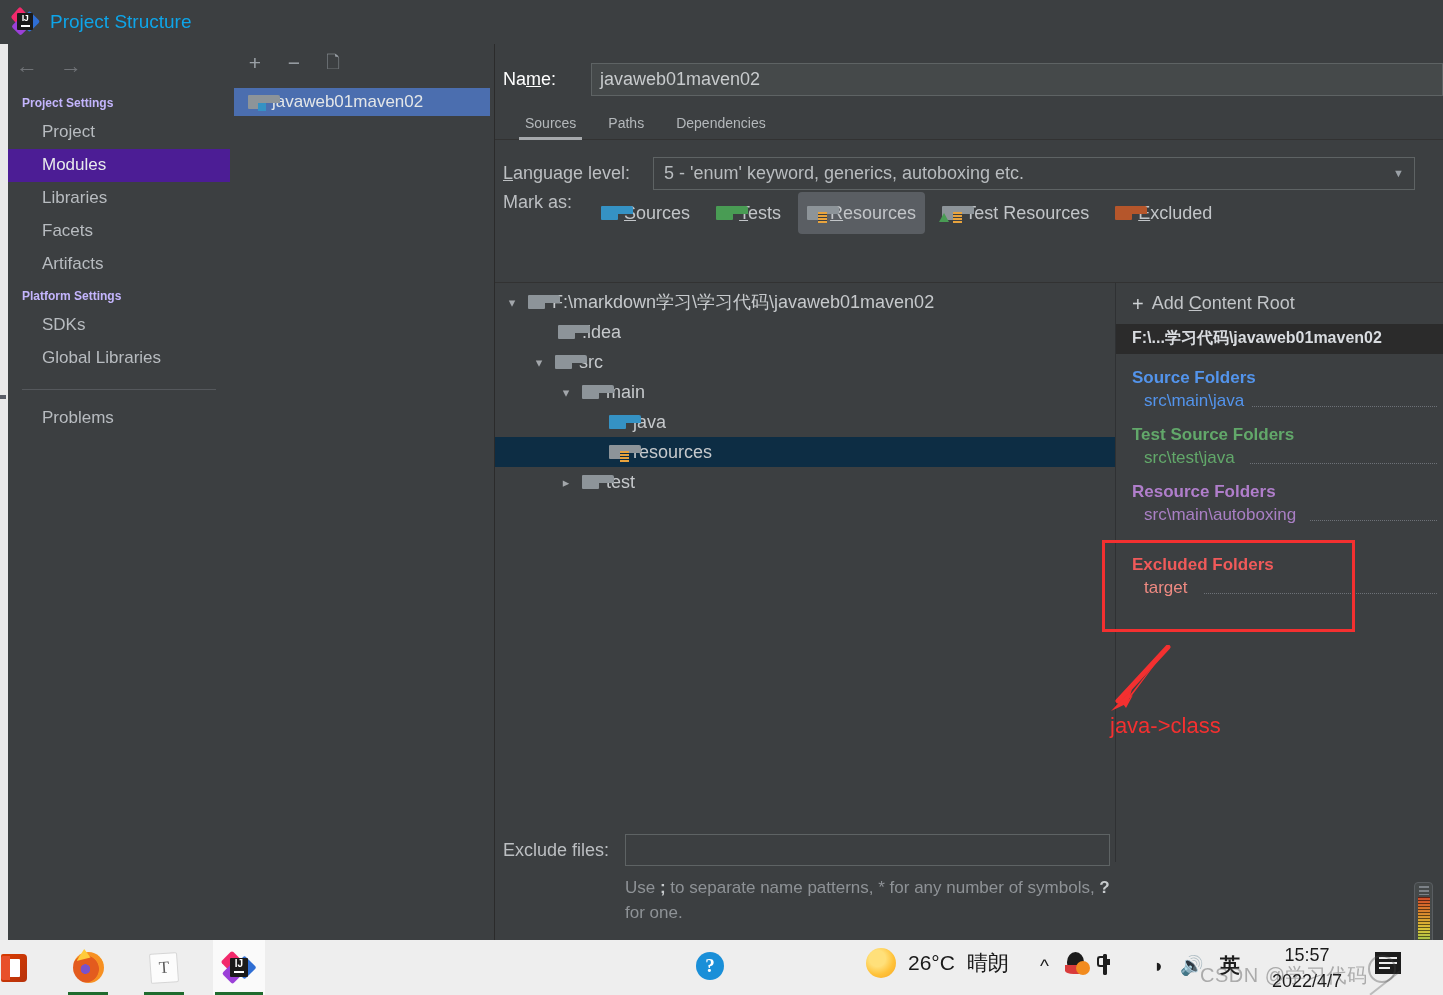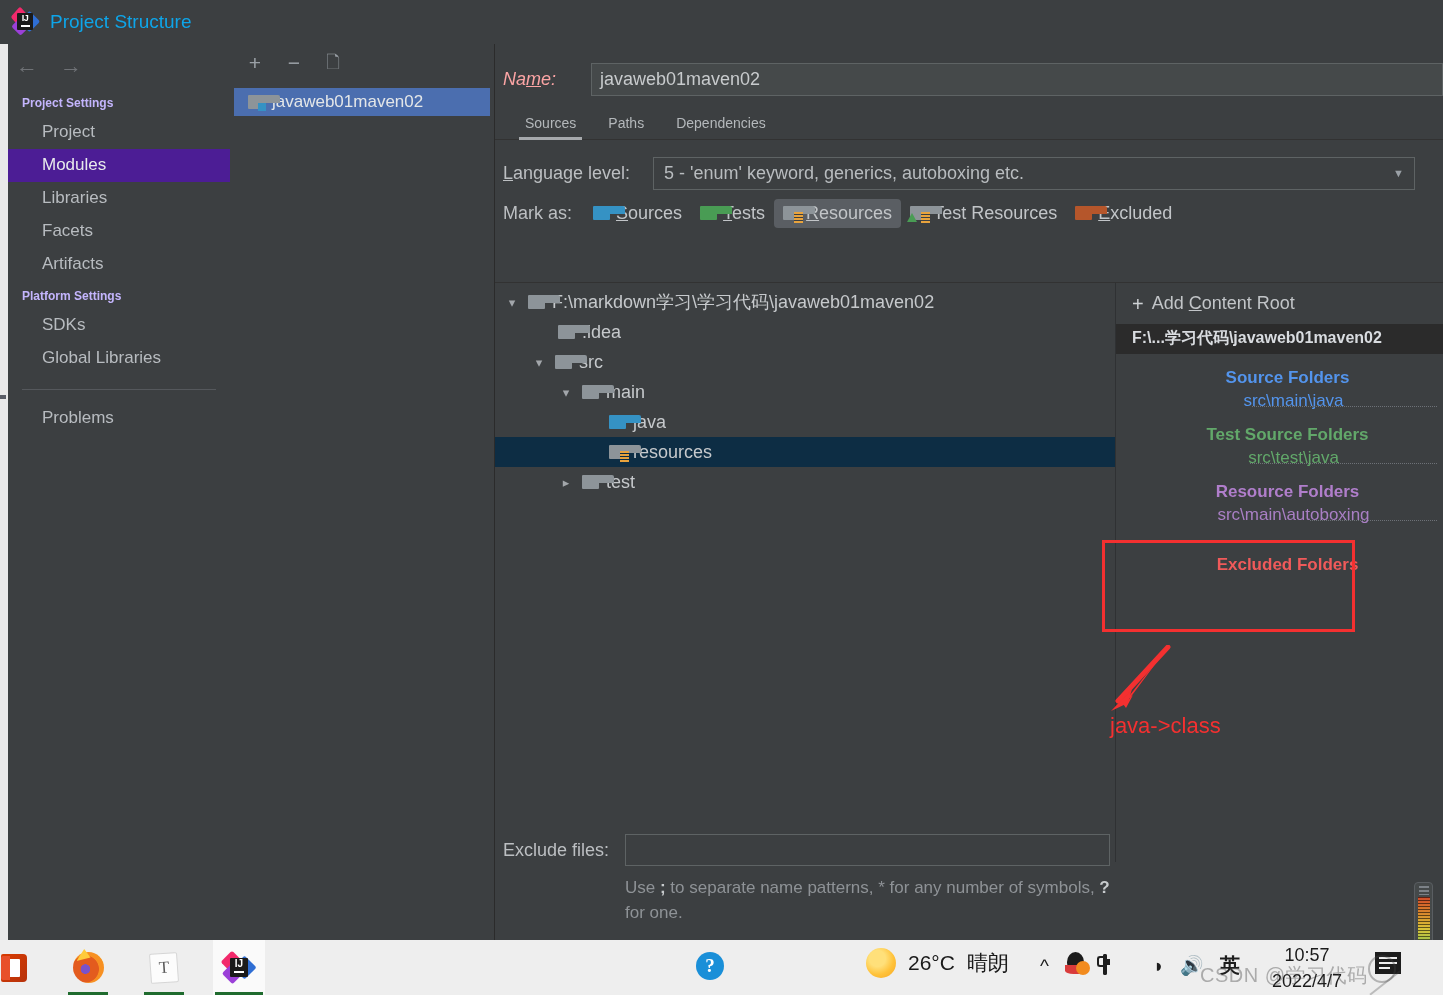--- a/index.html
+++ b/index.html
@@ -238,24 +238,23 @@
     width: 948px; height: 896px;
     background: #3c3f41;
   }
   .name-row {
     display: flex;
     align-items: center;
     padding: 14px 0 0 8px;
     height: 56px;
   }
   .name-label {
-    color: #fca5a5;
+    color: #ffffff;
     font-size: 18px;
     width: 88px;
-    font-style: italic;
   }
   .name-label u, .lbl u, .mk u, .acr u { text-decoration: underline; }
   .name-input {
     flex: 1 1 auto;
     height: 33px;
     margin-right: 0;
     background: #45494a;
     border: 1px solid #5e6364;
     color: #c8cbcd;
     font-size: 18px;
@@ -310,24 +309,23 @@
     align-items: center;
     justify-content: space-between;
   }
   .caret {
     color: #9aa0a6;
     font-size: 11px;
   }
 
   .markas-row {
     display: flex;
-    align-items: center;
     padding-left: 8px;
     height: 42px;
-    gap: 0;
+    gap: 8px;
   }
   .markas-label {
     color: #bcbfc2;
     font-size: 18px;
     margin-right: 12px;
   }
   .mk {
     display: flex;
     align-items: center;
     gap: 6px;
@@ -389,21 +387,21 @@
   .acr .plus { color: #cfd2d5; font-size: 20px; line-height: 1; }
   .root-chip {
     background: #2b2b2b;
     color: #d9dce0;
     font-size: 16px;
     font-weight: bold;
     padding: 4px 0 5px 16px;
     white-space: nowrap;
     overflow: hidden;
   }
-  .fgrp { padding: 14px 0 0 16px; text-align: center; }
+  .fgrp { padding: 14px 0 0 16px; }
   .fgrp .ftitle {
     font-size: 17px;
     font-weight: bold;
     padding-bottom: 3px;
   }
   .fgrp .fitem {
     font-size: 17px;
     padding-left: 12px;
     position: relative;
     white-space: nowrap;
@@ -965,20 +963,21 @@
           <div class="fitem" style="color:#62a86a"><span>src\test\java</span><span class="dots" style="left:118px;right:6px"></span></div>
         </div>
 
         <div class="fgrp">
           <div class="ftitle" style="color:#b07ecb">Resource Folders</div>
           <div class="fitem" style="color:#a97fc4"><span>src\main\autoboxing</span><span class="dots" style="left:178px;right:6px"></span></div>
         </div>
 
         <div class="fgrp" style="padding-top:30px">
           <div class="ftitle" style="color:#f05a5a">Excluded Folders</div>
+          <div class="fitem" style="color:#ef8a82"><span>target</span><span class="dots" style="left:72px;right:6px"></span></div>
         </div>
       </div>
 
     </div>
 
     <div class="exclude-wrap">
       <div class="ex-row">
         <div class="ex-label">Exclude files:</div>
         <div class="ex-input"></div>
       </div>
@@ -1040,21 +1039,21 @@
     <span style="position:relative;display:inline-block;width:34px">
       <span class="plug"></span>
       <span class="battery"></span>
     </span>
     <span class="t-ico">◗</span>
     <span class="t-ico">🔊</span>
     <span class="t-ico" style="font-weight:bold;font-size:20px">英</span>
   </div>
 
   <div class="clock">
-    <div>10:57</div>
+    <div>15:57</div>
     <div>2022/4/7</div>
   </div>
 
   <div class="notif">
       <i></i>
       <i></i>
       <i></i>
     </div>
 
   <div class="watermark">CSDN @学习代码</div>

